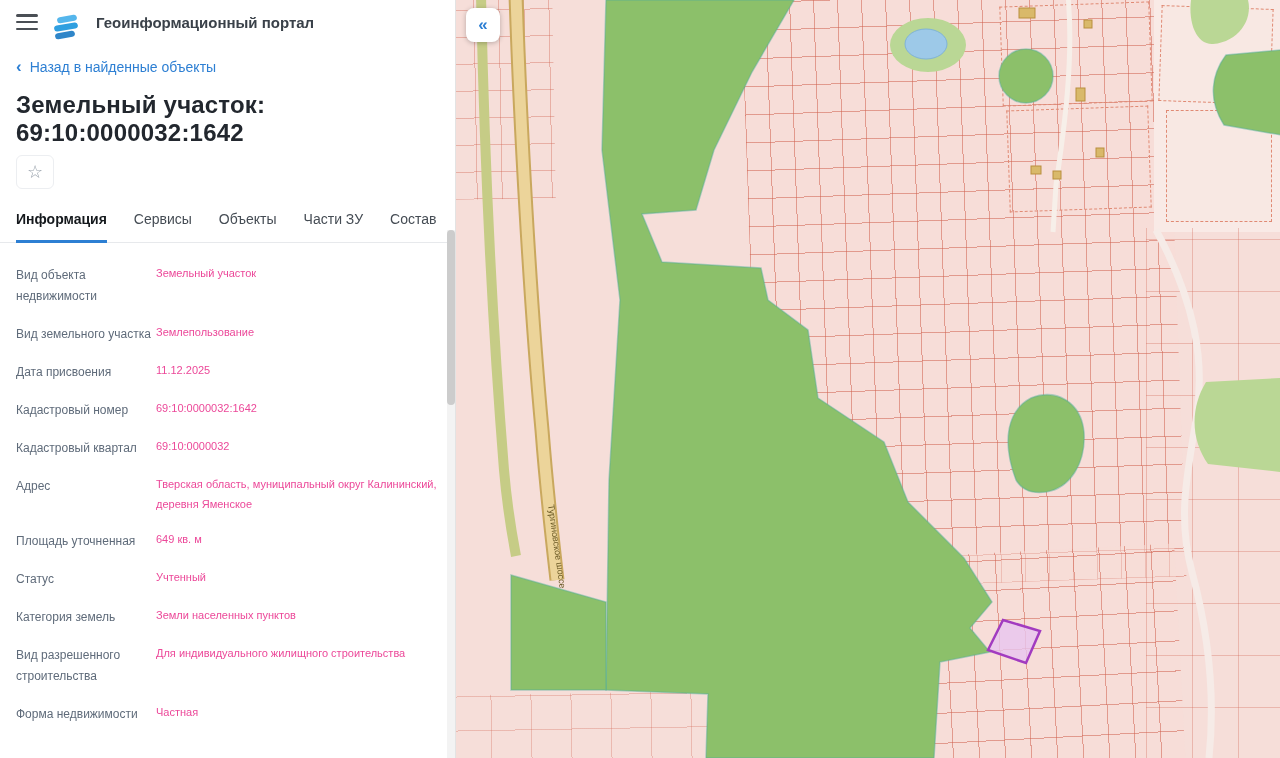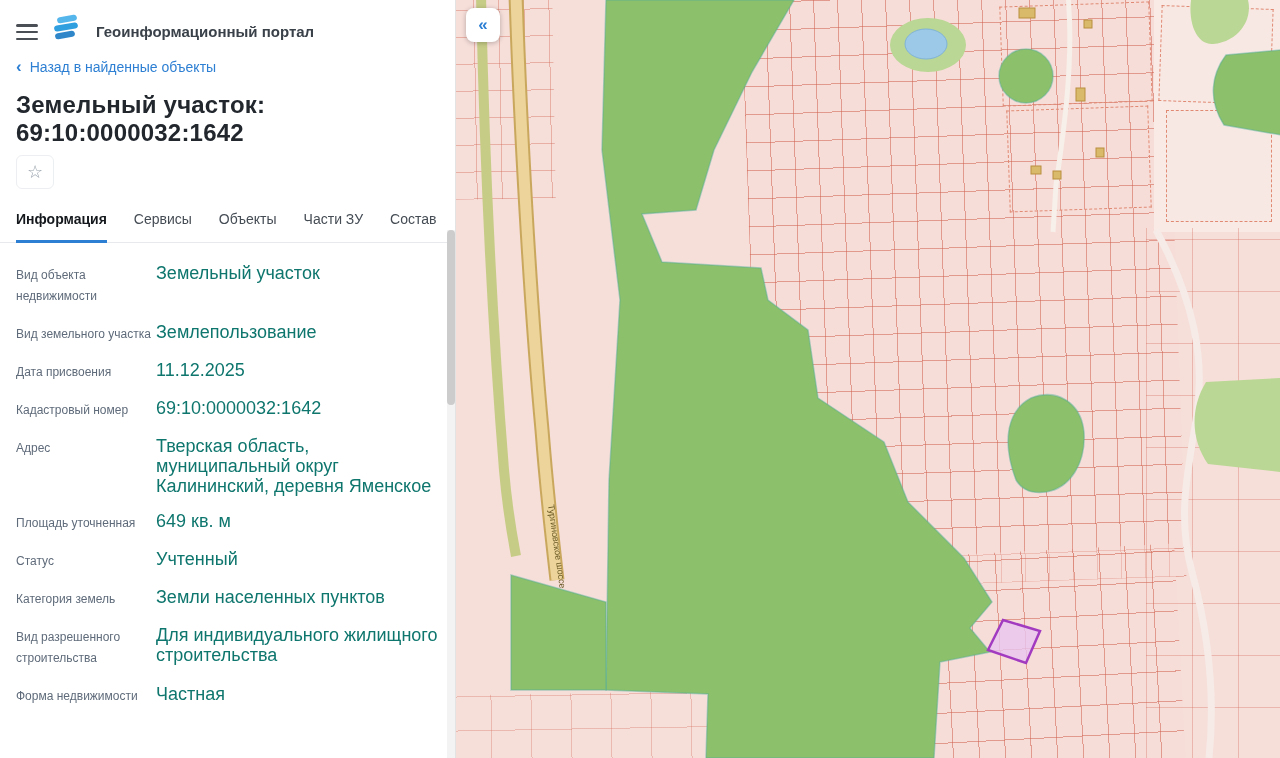--- a/index.html
+++ b/index.html
@@ -2,21 +2,21 @@
 <html><head>
 <meta charset="utf-8">
 <style>
   * { box-sizing:border-box; margin:0; padding:0; }
   html,body { width:1280px; height:758px; overflow:hidden; }
   body { font-family:"Liberation Sans", sans-serif; background:#fff; }
   .app { display:flex; width:1280px; height:758px; }
 
   
   .panel { width:456px; height:758px; background:#fff; position:relative; border-right:1px solid #e3e3e3; flex:none; }
-  .panel-header { display:flex; align-items:flex-end; gap:16px; padding:14px 16px 6px; }
+  .panel-header { display:flex; align-items:flex-start; gap:16px; padding:14px 16px 6px; }
   .hamburger { width:22px; height:16px; display:flex; flex-direction:column; justify-content:space-between; cursor:pointer; }
   .hamburger span { display:block; height:2.5px; background:#4a4f55; border-radius:2px; }
   .logo { width:26px; height:26px; position:relative; flex:none; }
   .logo i { position:absolute; left:0; width:24px; height:6px; border-radius:3px; transform:rotate(-10deg); }
   .logo i:nth-child(1){ top:2px; background:#55b6ec; width:20px; left:3px;}
   .logo i:nth-child(2){ top:10px; background:#2f9fe0; }
   .logo i:nth-child(3){ top:18px; background:#2f86c9; width:20px; left:1px;}
   .app-title { font-size:15px; font-weight:bold; color:#3a4149; }
 
   .back-row { display:flex; align-items:center; gap:8px; padding:12px 16px 2px; color:#2d7fd3; font-size:14px; cursor:pointer; }
@@ -30,21 +30,21 @@
   .tabs { display:flex; align-items:stretch; gap:27px; margin-top:10px; padding:0 10px 0 16px; border-bottom:1px solid #e7e9ec; position:relative; }
   .tab { font-size:14px; color:#454c54; padding:12px 0 13px; cursor:pointer; white-space:nowrap; border-bottom:3px solid transparent; margin-bottom:-1px; }
   .tab.active { color:#15191d; font-weight:bold; border-bottom-color:#2d7fd3; }
   .tabs-more { margin-left:auto; align-self:center; width:27px; height:30px; background:#fff; border:1px solid #e4e9f0; border-radius:7px;
                color:#2d7fd3; font-size:13px; display:flex; align-items:center; justify-content:center; cursor:pointer;
                box-shadow:-8px 0 8px -6px rgba(0,0,0,.25), 0 1px 3px rgba(0,0,0,.08); }
 
   .fields { padding:20px 8px 0 16px; }
   .field-row { display:flex; align-items:flex-start; margin-bottom:15px; }
   .field-label { width:140px; flex:none; font-size:12px; line-height:21px; color:#5f6b7a; padding-top:2px; }
-  .field-value { flex:1; font-size:18px; line-height:20px; color:#0f766e; }
+  .field-value { flex:1; font-size:11px; line-height:20px; color:#ec4899; }
 
   .scroll-track { position:absolute; right:0; top:230px; bottom:0; width:8px; background:#f3f3f3; }
   .scroll-thumb { position:absolute; right:0; top:230px; width:8px; height:175px; background:#cccccc; border-radius:4px; cursor:grab; }
 
   
   .map { position:relative; flex:1; height:758px; overflow:hidden; background:#f6ded9; }
   .grid-block { position:absolute;
     background-image:
       repeating-linear-gradient(0deg, var(--line) 0 1px, transparent 1px var(--ch)),
       repeating-linear-gradient(90deg, var(--line) 0 1px, transparent 1px var(--cw)); }
@@ -125,20 +125,24 @@
       </div>
       <div class="field-row">
         <div class="field-label">Дата присвоения</div>
         <div class="field-value">11.12.2025</div>
       </div>
       <div class="field-row">
         <div class="field-label">Кадастровый номер</div>
         <div class="field-value">69:10:0000032:1642</div>
       </div>
       <div class="field-row">
+        <div class="field-label">Кадастровый квартал</div>
+        <div class="field-value">69:10:0000032</div>
+      </div>
+      <div class="field-row">
         <div class="field-label">Адрес</div>
         <div class="field-value">Тверская область, муниципальный округ Калининский, деревня Яменское</div>
       </div>
       <div class="field-row">
         <div class="field-label">Площадь уточненная</div>
         <div class="field-value">649 кв. м</div>
       </div>
       <div class="field-row">
         <div class="field-label">Статус</div>
         <div class="field-value">Учтенный</div>

